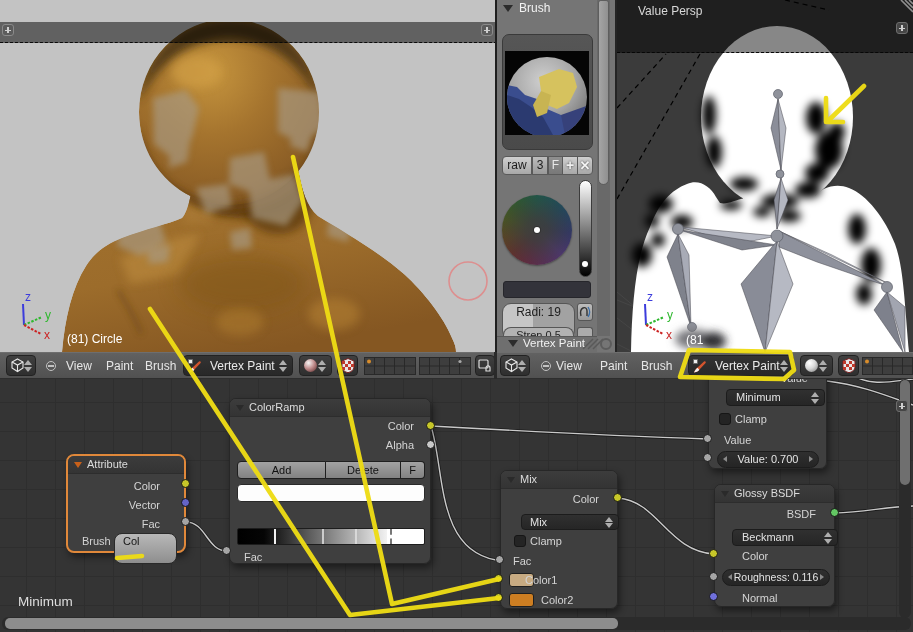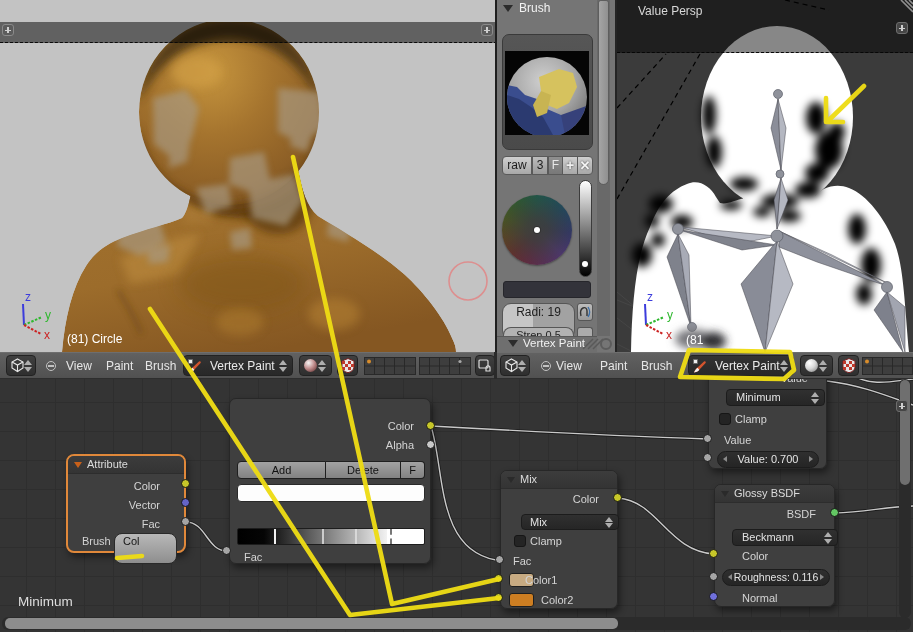--- a/index.html
+++ b/index.html
@@ -420,20 +420,21 @@
       <div class="nlabel" style="right:24px;top:43px">Vector</div>
       <div class="nlabel" style="right:24px;top:62px">Fac</div>
       <div class="nlabel" style="left:14px;top:79px">Brush</div>
       <div class="abs" style="left:46px;top:77px;width:63px;height:31px;border-radius:8px;border:1px solid #2a2a2a;background:linear-gradient(#b8b8b8,#8e8e8e);color:#141414;font-size:11px;padding-left:8px;line-height:15px">Col</div>
     </div>
     <div class="sock" style="left:181px;top:100px;background:#c7c729"></div>
     <div class="sock" style="left:181px;top:119px;background:#6464c8"></div>
     <div class="sock" style="left:181px;top:138px;background:#a5a5a5"></div>
 
     <div class="node" style="left:229px;top:19px;width:202px;height:166px">
+      <div class="nhead">ColorRamp<span class="ntri"></span></div>
       <div class="nlabel" style="right:16px;top:21px">Color</div>
       <div class="nlabel" style="right:16px;top:40px">Alpha</div>
       <div class="abs" style="left:7px;top:62px;width:188px;height:18px">
         <div class="abs" style="left:0;top:0;width:89px;height:18px;background:linear-gradient(#a2a2a2,#828282);border:1px solid #1f1f1f;border-radius:4px 0 0 4px;color:#111;font-size:11px;text-align:center;line-height:16px">Add</div>
         <div class="abs" style="left:89px;top:0;width:75px;height:18px;background:linear-gradient(#a2a2a2,#828282);border:1px solid #1f1f1f;border-left:none;color:#111;font-size:11px;text-align:center;line-height:16px">Delete</div>
         <div class="abs" style="left:164px;top:0;width:24px;height:18px;background:linear-gradient(#a2a2a2,#828282);border:1px solid #1f1f1f;border-left:none;border-radius:0 4px 4px 0;color:#111;font-size:11px;text-align:center;line-height:16px">F</div>
       </div>
       <div class="abs" style="left:7px;top:85px;width:188px;height:18px;background:#fdfdfd;border-radius:4px;border:1px solid #2a2a2a"></div>
       <div class="abs" style="left:7px;top:129px;width:188px;height:17px;border:1px solid #1d1d1d;border-radius:2px;background:linear-gradient(90deg,#000 0%,#050505 14%,#f2f2f2 80%,#fff 80%,#fff 100%)">
         <div class="abs" style="left:36px;top:0;width:2px;height:15px;background:#f0f0f0"></div>

